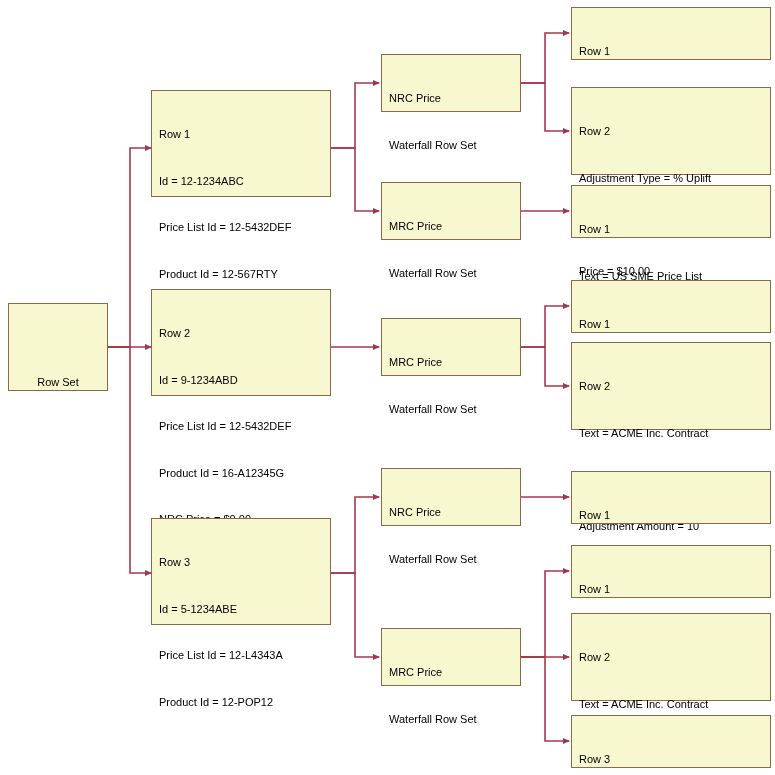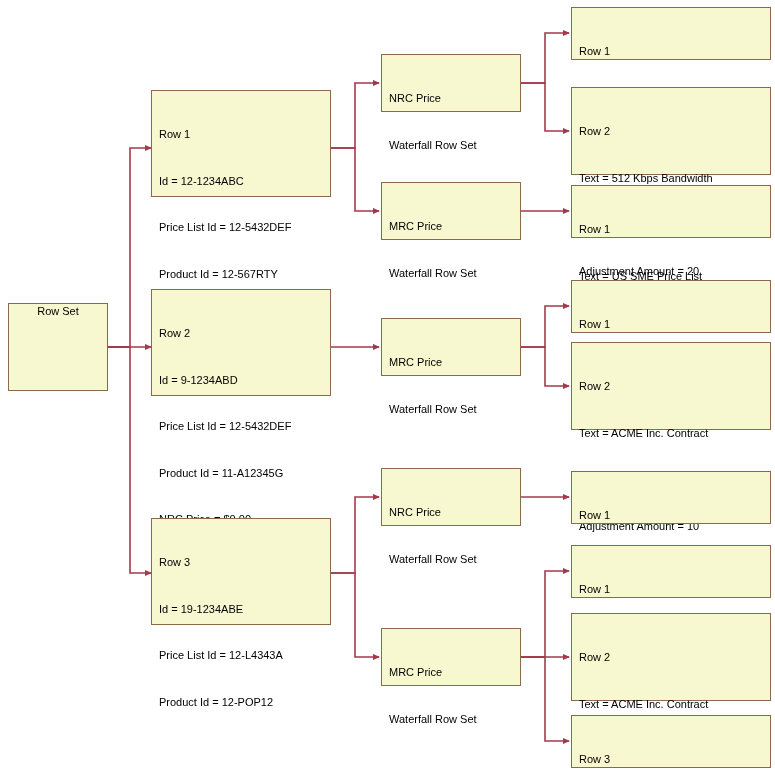--- a/index.html
+++ b/index.html
@@ -25,21 +25,21 @@
     color: #000000;
     padding: 5px 6px 4px 7px;
     white-space: pre;
   }
   .node .line {
     display: block;
     white-space: pre;
   }
   .node.center {
     display: flex;
-    align-items: flex-start;
+    align-items: flex-end;
     justify-content: center;
     padding: 0;
     text-align: center;
   }
   .node.center .line {
     text-align: center;
   }
   svg.links {
     position: absolute;
     left: 0;
@@ -114,37 +114,36 @@
   </div>
 
   <div class="node" style="left:571px; top:7px; width:200px; height:53px;">
     <span class="line">Row 1</span>
     <span class="line">Text = US SME Price List</span>
     <span class="line">Price = $10.00</span>
   </div>
 
   <div class="node" style="left:571px; top:87px; width:200px; height:88px;">
     <span class="line">Row 2</span>
-    <span class="line">Text = 512 Kbps Bandwidth</span>
     <span class="line">Adjustment Type = % Uplift</span>
     <span class="line">Adjustment Amount = 20</span>
     <span class="line">Price = $10.00</span>
   </div>
 
   <div class="node" style="left:571px; top:185px; width:200px; height:53px;">
     <span class="line">Row 1</span>
     <span class="line">Text = US SME Price List</span>
     <span class="line">Price = $5.00</span>
   </div>
 
   <div class="node" style="left:151px; top:289px; width:180px; height:107px;">
     <span class="line">Row 2</span>
     <span class="line">Id = 9-1234ABD</span>
     <span class="line">Price List Id = 12-5432DEF</span>
-    <span class="line">Product Id = 11-A12345G</span>
+    <span class="line">Product Id = 16-A12345G</span>
     <span class="line">NRC Price = $0.00</span>
     <span class="line">MRC Price = $19.00</span>
   </div>
 
   <div class="node" style="left:381px; top:318px; width:140px; height:58px;">
     <span class="line">MRC Price</span>
     <span class="line">Waterfall Row Set</span>
   </div>
 
   <div class="node" style="left:571px; top:280px; width:200px; height:53px;">
@@ -156,21 +155,21 @@
   <div class="node" style="left:571px; top:342px; width:200px; height:88px;">
     <span class="line">Row 2</span>
     <span class="line">Text = ACME Inc. Contract</span>
     <span class="line">Adjustment Type = % Discount</span>
     <span class="line">Adjustment Amount = 10</span>
     <span class="line">Price = $19.00</span>
   </div>
 
   <div class="node" style="left:151px; top:518px; width:180px; height:107px;">
     <span class="line">Row 3</span>
-    <span class="line">Id = 19-1234ABE</span>
+    <span class="line">Id = 5-1234ABE</span>
     <span class="line">Price List Id = 12-L4343A</span>
     <span class="line">Product Id = 12-POP12</span>
     
   </div>
 
   <div class="node" style="left:381px; top:468px; width:140px; height:58px;">
     <span class="line">NRC Price</span>
     <span class="line">Waterfall Row Set</span>
   </div>
 

